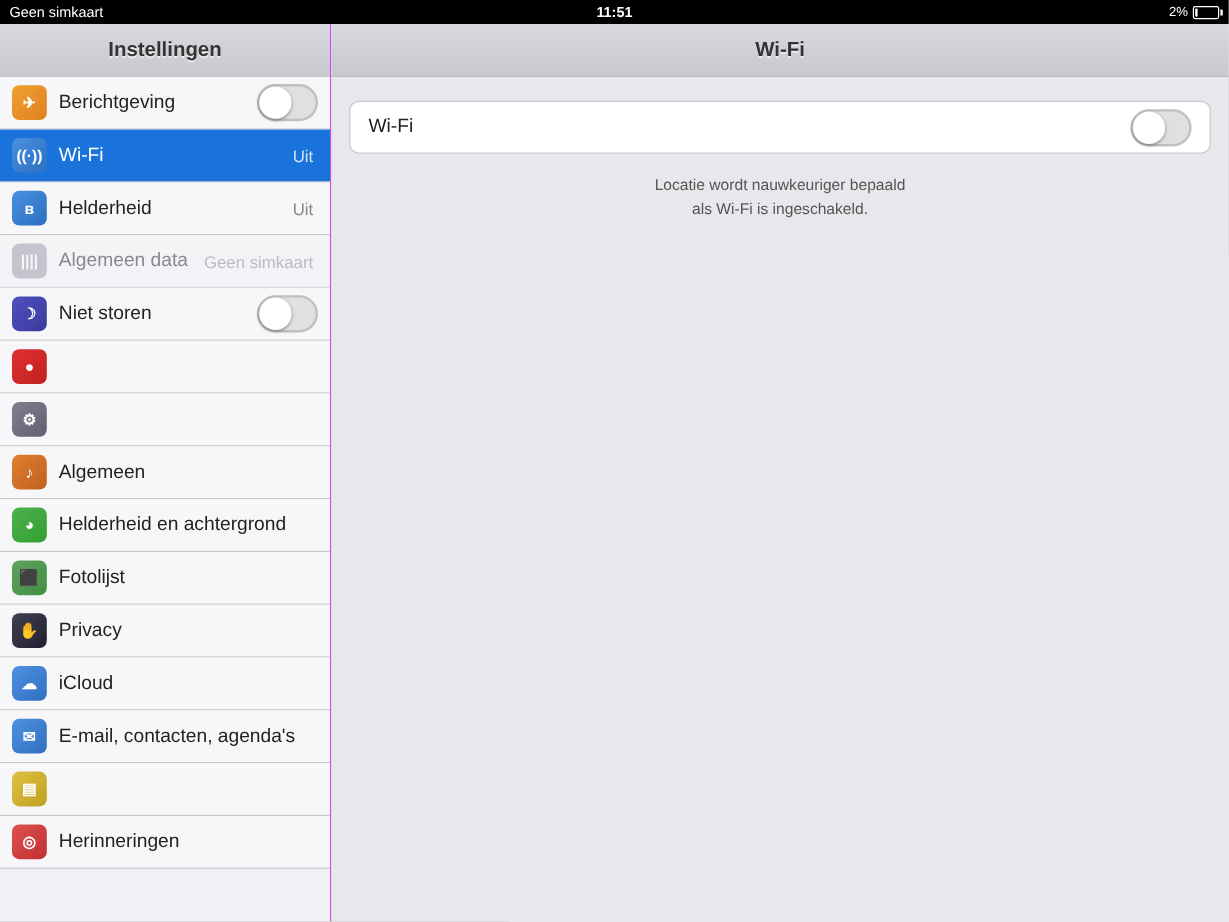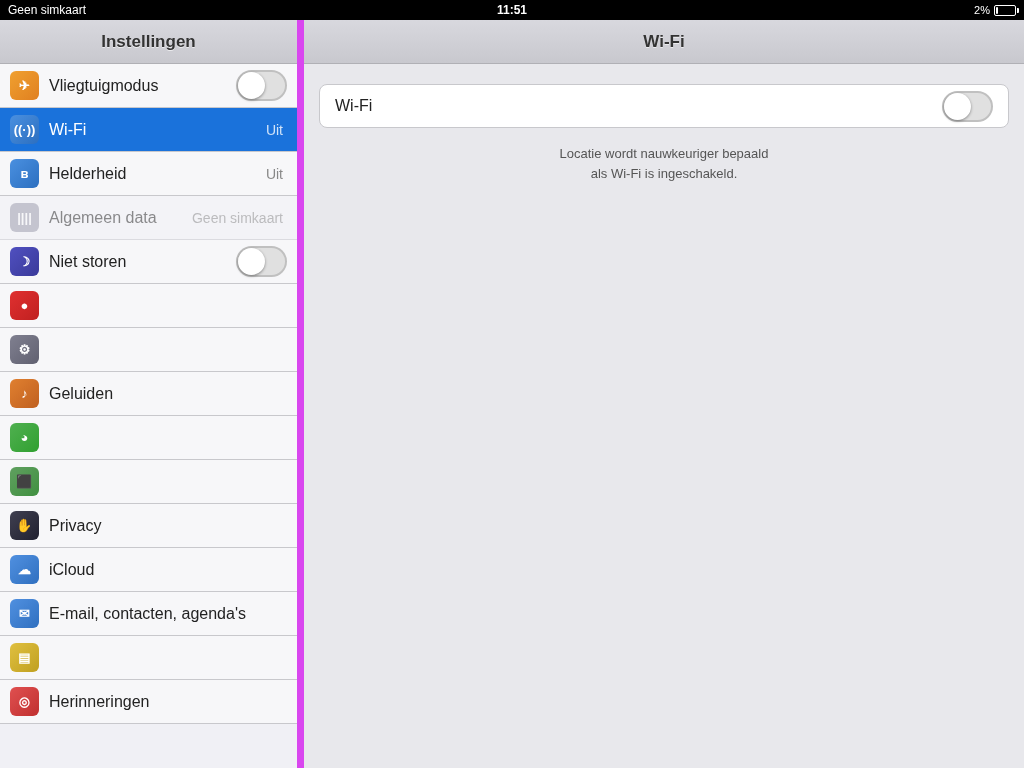--- a/index.html
+++ b/index.html
@@ -21,24 +21,24 @@
     .status-bar-right { display: flex; align-items: center; gap: 4px; font-size: 11px; }
 
     
     .main-layout {
       display: flex;
       height: 748px;
     }
 
     
     .sidebar {
-      width: 304px;
+      width: 276px;
       height: 100%;
       background: #f0f0f5;
-      border-right: 7px solid #d946ef;
+      border-right: 1px solid #d946ef;
       overflow-y: auto;
       flex-shrink: 0;
     }
 
     .sidebar-header {
       height: 44px;
       background: linear-gradient(to bottom, #d8d8de, #c8c8ce);
       display: flex;
       align-items: center;
       justify-content: center;
@@ -235,21 +235,21 @@
 <div class="main-layout">
 
   <div class="sidebar">
     <div class="sidebar-header">
       <span class="sidebar-header-title">Instellingen</span>
     </div>
 
     <div id="sidebar-items">
         <div class="sidebar-item">
           <div class="item-icon airplane" style="font-size: 13px; font-weight: bold; color: rgb(255, 255, 255);">✈</div>
-          <span class="item-label">Vliegtuigmodus</span>
+          <span class="item-label">Berichtgeving</span>
           <div class="toggle off">
             <div class="knob"></div>
           </div>
         </div>
         <div class="sidebar-item active">
           <div class="item-icon wifi" style="font-size: 13px; font-weight: bold; color: rgb(255, 255, 255);">((·))</div>
           <span class="item-label">Wi-Fi</span>
           <span class="item-value">Uit</span>
         </div>
         <div class="sidebar-item">
@@ -270,27 +270,29 @@
           </div>
         </div>
         <div class="sidebar-item">
           <div class="item-icon notifications" style="font-size: 13px; font-weight: bold; color: rgb(255, 255, 255);">●</div>
         </div>
         <div class="sidebar-item">
           <div class="item-icon general" style="font-size: 13px; font-weight: bold; color: rgb(255, 255, 255);">⚙</div>
         </div>
         <div class="sidebar-item">
           <div class="item-icon sounds" style="font-size: 13px; font-weight: bold; color: rgb(255, 255, 255);">♪</div>
-          <span class="item-label">Geluiden</span>
+          <span class="item-label">Algemeen</span>
         </div>
         <div class="sidebar-item">
           <div class="item-icon brightness" style="font-size: 13px; font-weight: bold; color: rgb(255, 255, 255);">◕</div>
+          <span class="item-label">Helderheid en achtergrond</span>
         </div>
         <div class="sidebar-item">
           <div class="item-icon photos" style="font-size: 13px; font-weight: bold; color: rgb(255, 255, 255);">⬛</div>
+          <span class="item-label">Fotolijst</span>
         </div>
         <div class="sidebar-item">
           <div class="item-icon privacy" style="font-size: 13px; font-weight: bold; color: rgb(255, 255, 255);">✋</div>
           <span class="item-label">Privacy</span>
         </div>
         <div class="sidebar-item">
           <div class="item-icon icloud" style="font-size: 13px; font-weight: bold; color: rgb(255, 255, 255);">☁</div>
           <span class="item-label">iCloud</span>
         </div>
         <div class="sidebar-item">

